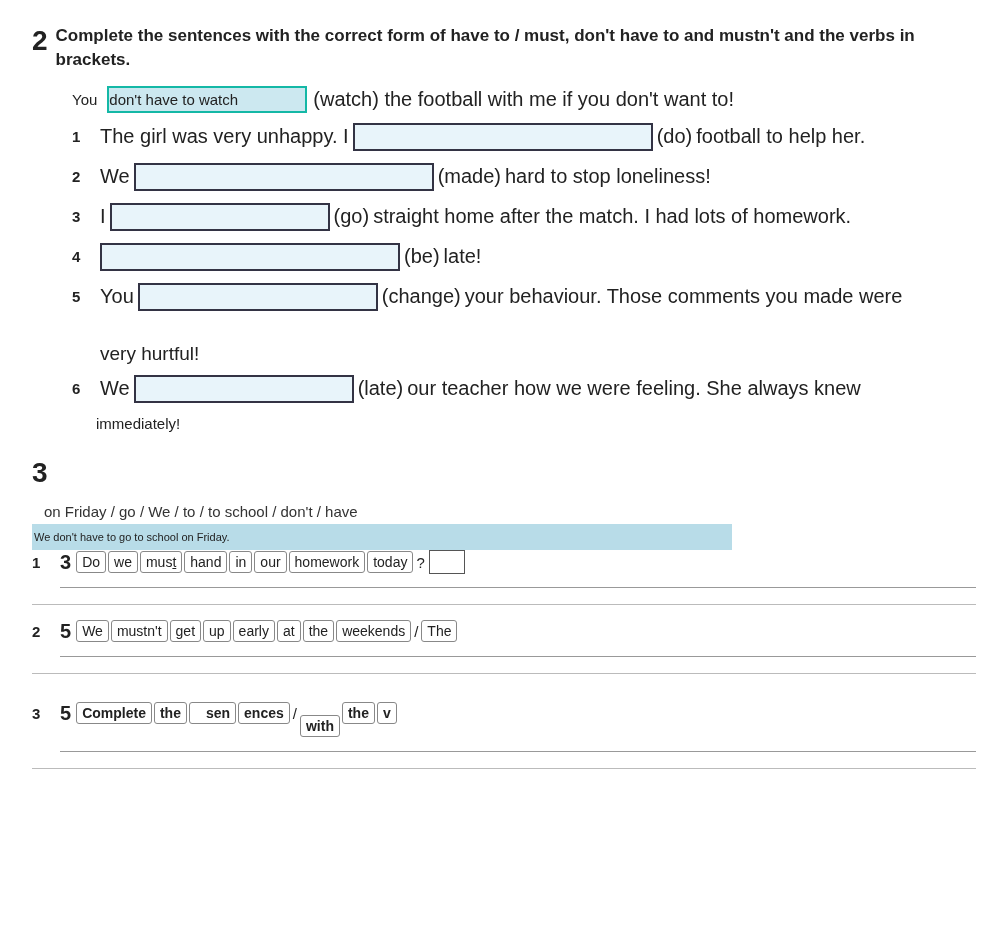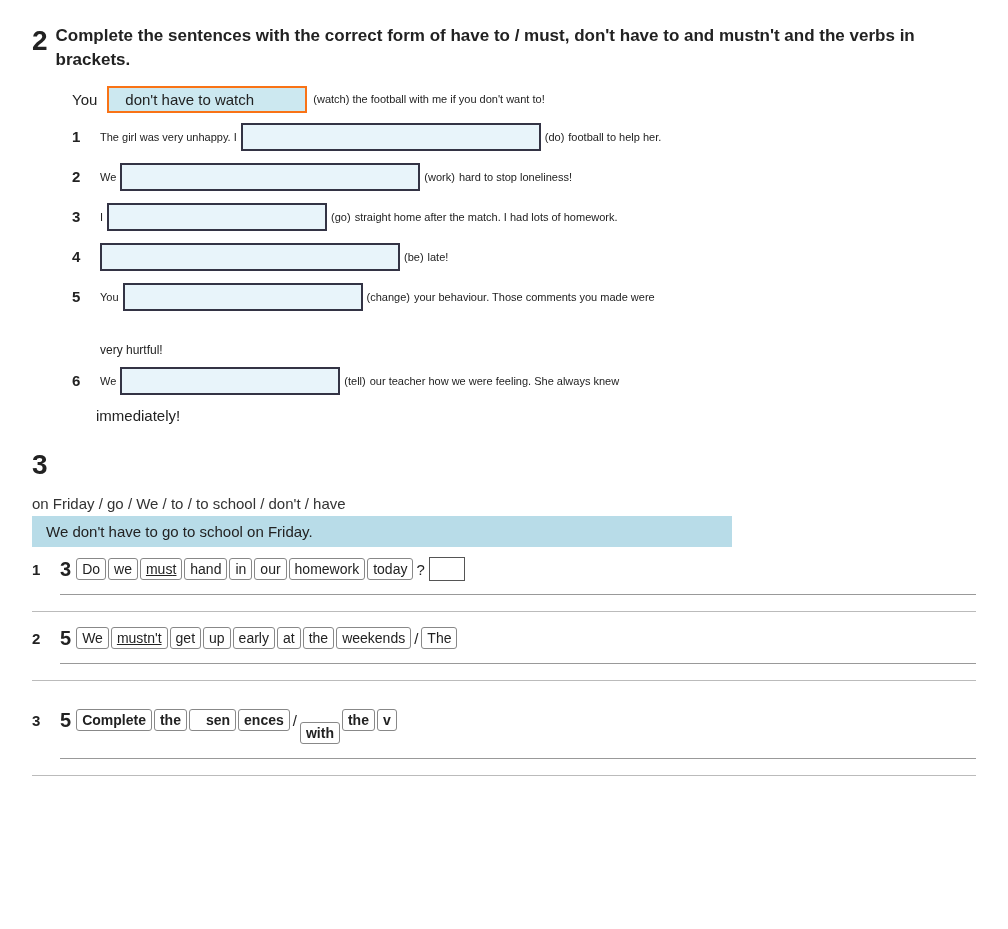--- a/index.html
+++ b/index.html
@@ -46,22 +46,22 @@
       gap: 6px;
     }
 
     .example-label {
       font-size: 15px;
       margin-right: 4px;
     }
 
     .filled-input {
       background: #cce8f0;
-      border: 2px solid #f97316;
-      padding: 3px 16px;
+      border: 2px solid #14b8a6;
+      padding: 3px 0;
       font-size: 15px;
       min-width: 200px;
       display: inline-block;
     }
 
     .blank-input {
       border: 2px solid #334;
       background: #e8f4fa;
       padding: 3px 8px;
       font-size: 15px;
@@ -86,33 +86,32 @@
       gap: 4px;
       font-size: 15px;
     }
 
     .ex2-item .row-num {
       font-weight: bold;
       min-width: 24px;
     }
 
     .text-part {
-      font-size: 11px;
+      font-size: 20px;
     }
 
     
     .exercise-3 {
       margin-top: 18px;
     }
 
     .example-sentence-box {
       background: #b8dce8;
-      padding: 7px 14px;
-      font-size: 15px;
-      margin-bottom: 10px;
+      padding: 7px 2px;
+      font-size: 11px;
       margin-left: 0;
       display: block;
       max-width: 700px;
     }
 
     .reorder-item {
       margin-bottom: 16px;
     }
 
     .reorder-row {
@@ -134,41 +133,40 @@
       border: 1.5px solid #888;
       border-radius: 3px;
       padding: 2px 5px;
       margin: 1px 1px;
       font-size: 14px;
       background: #fff;
       display: inline-block;
     }
 
     .word-chip.underlined {
-      text-decoration: underline;
     }
 
     .answer-box-small {
       border: 1.5px solid #555;
       width: 36px;
       height: 24px;
       display: inline-block;
       margin-left: 2px;
       vertical-align: middle;
     }
 
     hr.section-divider {
       border: none;
       border-top: 1px solid #bbb;
       margin: 14px 0;
     }
 
     .section3-example-label {
       font-size: 15px;
-      margin-left: 0;
+      margin-left: 12px;
       margin-bottom: 4px;
       color: #333;
     }
 
     .reorder-answer-line {
       border-bottom: 1.5px solid #999;
       height: 10px;
       margin-left: 28px;
       margin-bottom: 8px;
       max-width: 940px;
@@ -196,21 +194,21 @@
       <span class="text-part">The girl was very unhappy. I</span>
       <input class="blank-input blank-input-lg" type="text" style="">
       <span class="text-part">(do)</span>
       <span class="text-part">football to help her.</span>
     </div>
 
     <div class="ex2-item">
       <span class="row-num">2</span>
       <span class="text-part">We</span>
       <input class="blank-input blank-input-lg" type="text" style="">
-      <span class="text-part">(work)</span>
+      <span class="text-part">(made)</span>
       <span class="text-part">hard to stop loneliness!</span>
     </div>
 
     <div class="ex2-item">
       <span class="row-num">3</span>
       <span class="text-part">I</span>
       <input class="blank-input" style="min-width: 220px;" type="text">
       <span class="text-part">(go)</span>
       <span class="text-part">straight home after the match. I had lots of homework.</span>
     </div>
@@ -222,27 +220,27 @@
       <span class="text-part">late!</span>
     </div>
 
     <div class="ex2-item">
       <span class="row-num">5</span>
       <span class="text-part">You</span>
       <input class="blank-input" style="min-width: 240px;" type="text">
       <span class="text-part">(change)</span>
       <span class="text-part">your behaviour. Those comments you made were</span>
     </div>
-    <div style="margin-left:28px; font-size:12px; margin-bottom:10px;margin-top:32px;">very hurtful!</div>
+    <div style="margin-left:28px; font-size:19px; margin-bottom:10px;margin-top:32px;">very hurtful!</div>
 
     <div class="ex2-item">
       <span class="row-num">6</span>
       <span class="text-part">We</span>
       <input class="blank-input" style="min-width: 220px;" type="text">
-      <span class="text-part">(tell)</span>
+      <span class="text-part">(late)</span>
       <span class="text-part">our teacher how we were feeling. She always knew</span>
     </div>
     <div style="margin-left:24px; font-size:15px; margin-bottom:10px;">immediately!</div>
 
   </div>
 </div>
 
 <div class="exercise-3">
   <div class="section-header">
     <span class="section-number">3</span>

